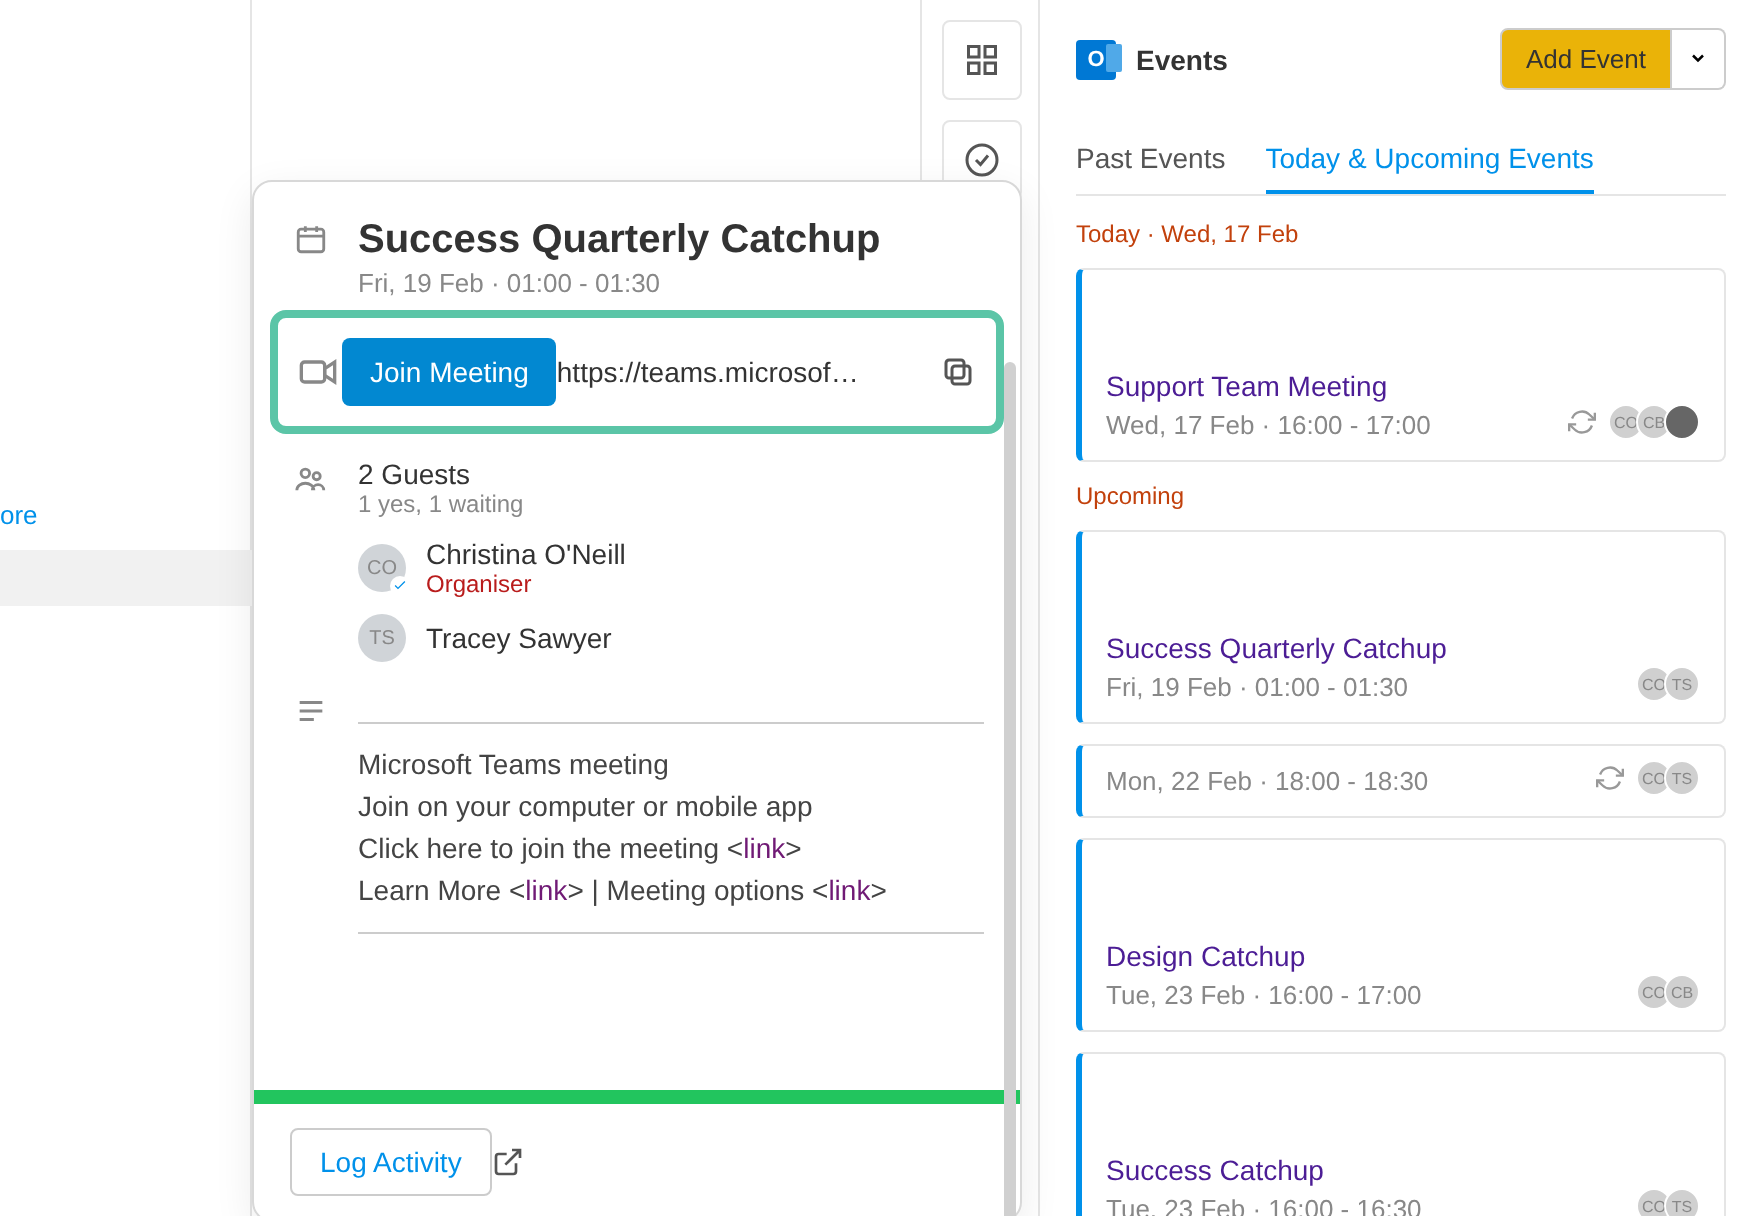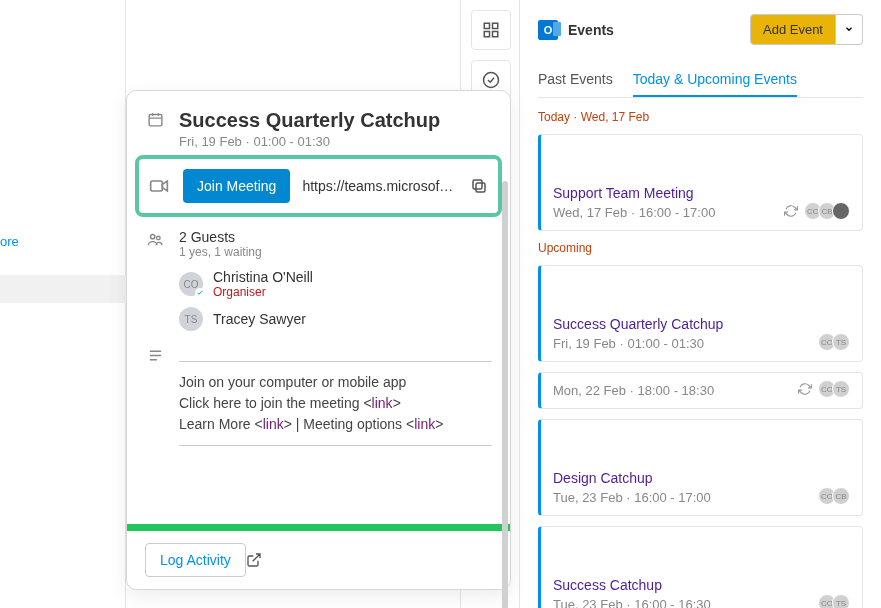--- a/index.html
+++ b/index.html
@@ -1,20 +1,20 @@
 <!DOCTYPE html>
 <html><head>
   <meta charset="utf-8">
   <style>
     * { box-sizing: border-box; margin: 0; padding: 0; }
     body { font-family: -apple-system, BlinkMacSystemFont, "Segoe UI", Helvetica, Arial, sans-serif; background: #fff; width: 881px; height: 608px; overflow: hidden; position: relative; }
     
     
     .left-col { position: absolute; left: 0; top: 0; width: 126px; height: 608px; border-right: 1px solid #e5e5e5; }
-    .left-more { position: absolute; left: 0; top: 234px; color: #0091ea; font-size: 13px; }
+    .left-more { position: absolute; left: 0; top: 250px; color: #0091ea; font-size: 13px; }
     .left-highlight { position: absolute; left: 0; top: 275px; width: 126px; height: 28px; background: #f1f1f1; }
     
     .mid-gutter { position: absolute; left: 460px; top: 0; width: 60px; height: 608px; border-left: 1px solid #e5e5e5; border-right: 1px solid #e5e5e5; }
     .gutter-icon { width: 40px; height: 40px; border: 1px solid #e5e5e5; border-radius: 4px; margin: 10px 10px; display: flex; align-items: center; justify-content: center; color: #555; }
     .gutter-icon svg { width: 18px; height: 18px; }
     
     .right-col { position: absolute; left: 520px; top: 0; right: 0; height: 608px; padding: 14px 18px; }
     
     
     .panel-header { display: flex; align-items: center; justify-content: space-between; margin-bottom: 18px; }
@@ -46,21 +46,21 @@
     .popover { position: absolute; left: 126px; top: 90px; width: 385px; background: #fff; border: 1px solid #d8d8d8; border-radius: 10px; box-shadow: 0 6px 20px rgba(0,0,0,0.08); z-index: 10; }
     .popover-body { padding: 18px 18px 14px; }
     .row { display: flex; gap: 14px; margin-bottom: 6px; }
     .row-icon { width: 20px; flex-shrink: 0; color: #888; display: flex; justify-content: center; align-items: flex-start; padding-top: 2px; }
     .row-icon svg { width: 17px; height: 17px; }
     .row-content { flex: 1; }
     .meeting-title { font-size: 20px; font-weight: 600; color: #333; }
     .meeting-date { font-size: 13px; color: #888; margin-top: 2px; }
     
     .highlight-box { border: 4px solid #5bc5a7; border-radius: 8px; padding: 10px; margin: 6px -10px 12px -10px; }
-    .hb-inner { display: flex; align-items: center; gap: 12px; }
+    .hb-inner { display: flex; align-items: center; gap: 0; }
     .join-btn { background: #0288d1; color: #fff; border: none; padding: 9px 14px; border-radius: 4px; font-size: 14px; cursor: pointer; }
     .meeting-link { flex: 1; font-size: 14px; color: #333; overflow: hidden; text-overflow: ellipsis; white-space: nowrap; }
     .copy-icn { width: 18px; height: 18px; color: #555; cursor: pointer; flex-shrink: 0; }
     .video-icn { width: 20px; height: 20px; color: #888; flex-shrink: 0; margin-right: 2px; }
     
     .guest-header { font-size: 14px; color: #333; }
     .guest-sub { font-size: 12px; color: #888; margin-bottom: 10px; }
     .guest-item { display: flex; align-items: center; gap: 10px; margin-bottom: 8px; }
     .guest-av { width: 24px; height: 24px; border-radius: 50%; display: flex; align-items: center; justify-content: center; font-size: 10px; color: #fff; position: relative; }
     .guest-av.co { background: #d0d4d8; color: #888; }
@@ -261,20 +261,21 @@
     </div>
 
     <div class="row">
       <div class="row-icon">
         <svg viewBox="0 0 24 24" fill="none" stroke="currentColor" stroke-width="2">
             <path d="M4 6h16M4 12h16M4 18h10"></path>
           </svg>
       </div>
       <div class="row-content description">
         <hr>
+        <div>Microsoft Teams meeting</div>
         <div>Join on your computer or mobile app</div>
         <div><span>Click here to join the meeting &lt;</span><span class="lnk">link</span><span>&gt;</span></div>
         <div><span>Learn More &lt;</span><span class="lnk">link</span><span>&gt; | Meeting options &lt;</span><span class="lnk">link</span><span>&gt;</span></div>
         <hr>
       </div>
     </div>
   </div>
   <div class="popover-footer">
     <button class="log-btn">Log Activity</button>
     <svg class="popout-icn" viewBox="0 0 24 24" fill="none" stroke="currentColor" stroke-width="2">

